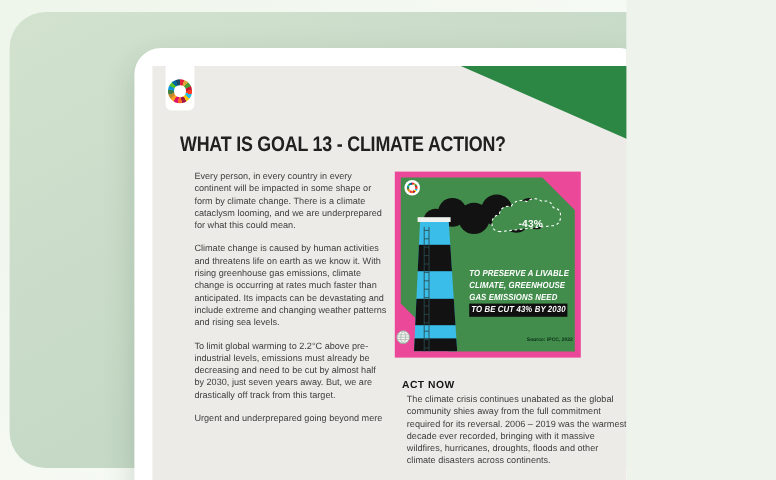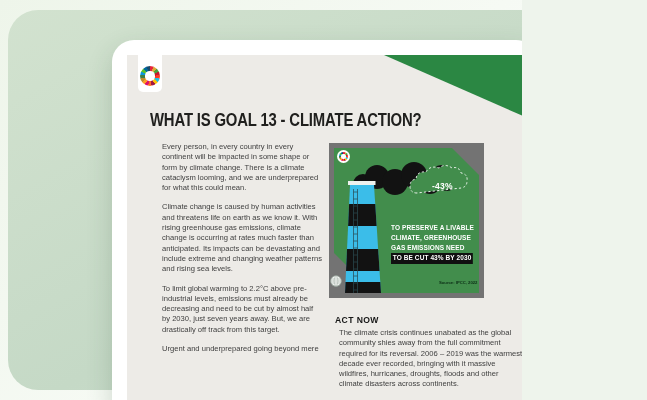--- a/index.html
+++ b/index.html
@@ -25,26 +25,26 @@
          #dd1367 0 212deg,#fd9d24 0 233deg,#bf8b2e 0 254deg,#3f7e44 0 276deg,#0a97d9 0 297deg,
          #56c02b 0 318deg,#00689d 0 339deg,#19486a 0 360deg);}
   .wheel::after{content:"";position:absolute;inset:27%;background:#fff;border-radius:50%;}
   .logo-tab .wheel{position:absolute;left:2px;top:11px;width:20px;height:20px;}
   .title{position:absolute;left:23px;top:55px;margin:0;font-size:17.5px;line-height:20px;
          font-weight:700;letter-spacing:-.2px;color:#20201e;transform:scaleX(.85);
          transform-origin:left top;white-space:nowrap;}
   .leftcol{position:absolute;left:23px;top:87px;width:173px;}
   .bodytext{font-size:7.6px;line-height:10.3px;color:#3e3e3e;margin:0 0 9px 12px;}
   
-  .infpanel{position:absolute;left:202px;top:88px;width:155px;height:155px;background:#737373;}
+  .infpanel{position:absolute;left:202px;top:88px;width:155px;height:155px;background:#ec4899;}
   .inf-svg{position:absolute;left:0;top:0;}
   .mini-wheel{position:absolute;left:8px;top:7px;width:13px;height:13px;background:#fff;border-radius:50%;
               display:flex;align-items:center;justify-content:center;}
   .mini-wheel .wheel{width:9px;height:9px;}
-  .msg{position:absolute;left:62px;top:80px;}
+  .msg{position:absolute;left:62px;top:80px;font-style:italic;}
   .msg-line{font-size:7.4px;line-height:9.8px;font-weight:700;color:#ffffff;letter-spacing:.1px;
             transform:scaleX(.88);transform-origin:left top;white-space:nowrap;width:max-content;}
   .msg-line.hl{background:#101010;padding:0 2px 1px 2px;margin-top:1px;}
   .src{position:absolute;left:110px;top:137px;font-size:4.2px;font-weight:700;color:#0c2f16;
        white-space:nowrap;}
   .un-emblem{position:absolute;left:0;top:131px;width:14px;height:14px;}
   .actnow{position:absolute;left:200px;top:252px;margin:8px;font-size:8.6px;font-weight:700;
           letter-spacing:.4px;color:#161616;}
   .actpara{position:absolute;left:200px;top:273px;width:185px;}
 </style>

